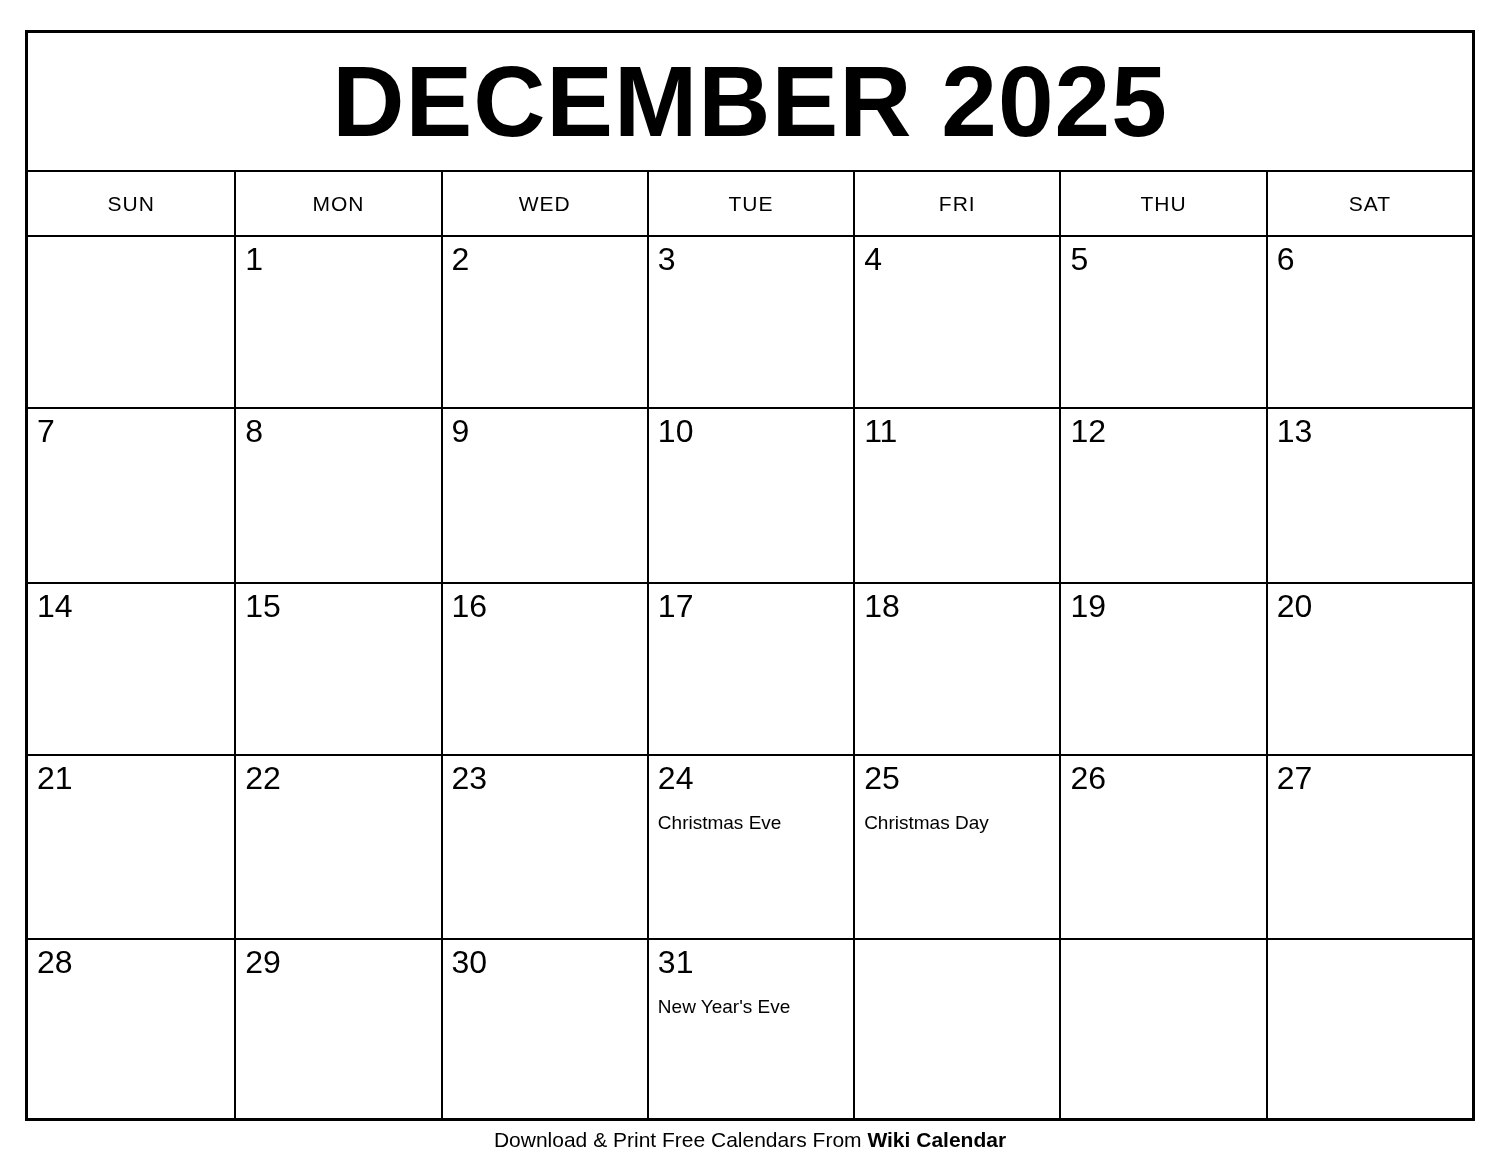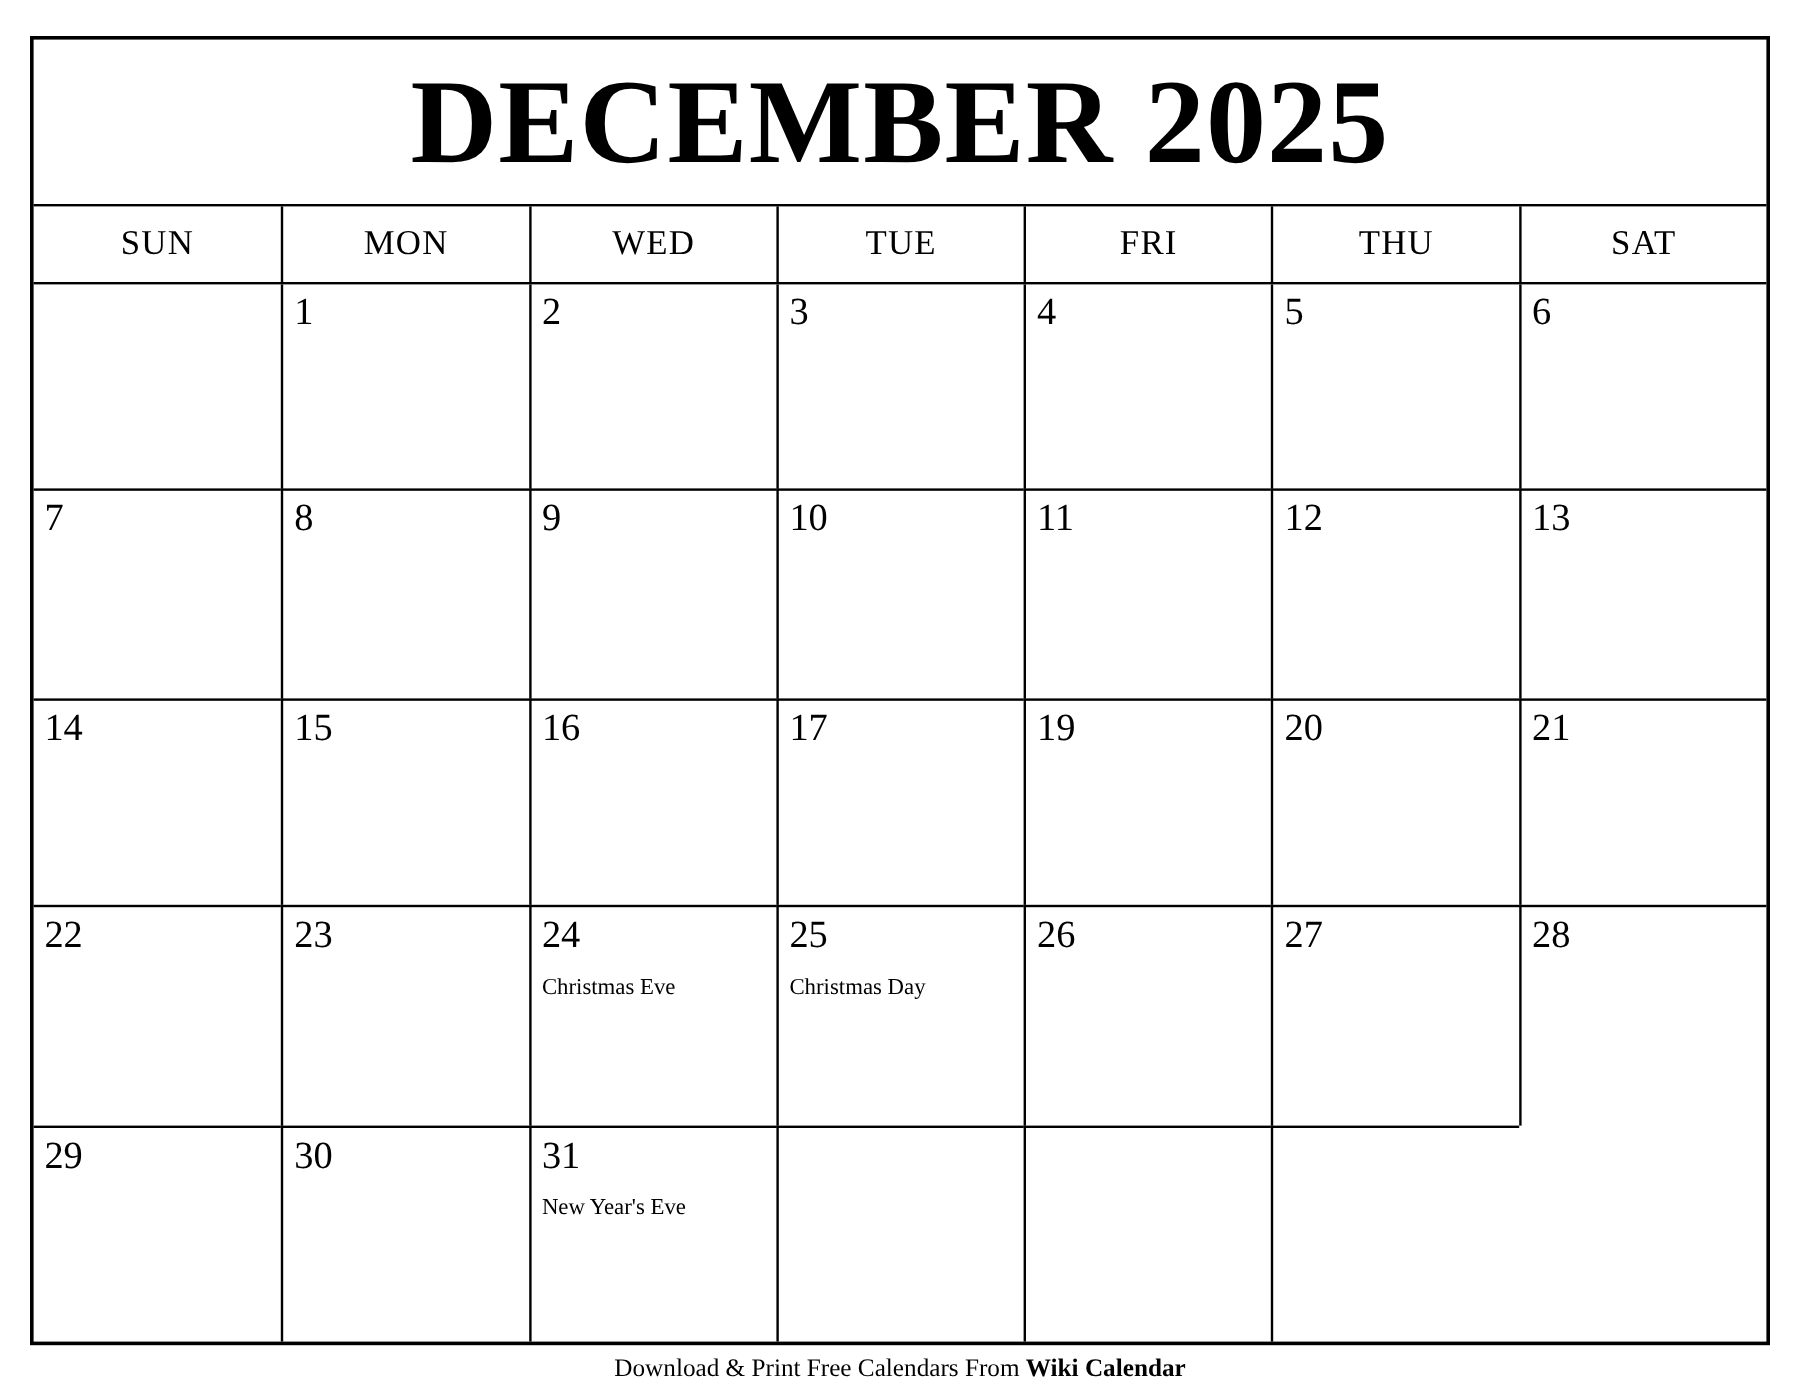--- a/index.html
+++ b/index.html
@@ -5,21 +5,21 @@
   html, body {
     margin: 0;
     padding: 0;
     background: #ffffff;
   }
   .page {
     position: relative;
     width: 1500px;
     height: 1163px;
     background: #ffffff;
-    font-family: Liberation Serif, serif;
+    font-family: Liberation Sans, sans-serif;
     color: #000000;
     overflow: hidden;
   }
   .calendar {
     position: absolute;
     left: 25px;
     top: 30px;
     width: 1450px;
     border: 3px solid #000000;
     box-sizing: border-box;
@@ -41,21 +41,21 @@
   .weekday-row {
     display: grid;
     grid-template-columns: repeat(7, 1fr);
     height: 63px;
     border-bottom: 2px solid #000000;
   }
   .wd-cell {
     display: flex;
     align-items: center;
     justify-content: center;
-    font-size: 29px;
+    font-size: 21px;
     letter-spacing: 1px;
     border-left: 2px solid #000000;
     box-sizing: border-box;
   }
   .wd-cell:first-child { border-left: none; }
   .grid {
     display: grid;
     grid-template-columns: repeat(7, 1fr);
     grid-template-rows: 170px 175px 172px 184px 180px;
   }
@@ -174,20 +174,24 @@
         </div>
         <div class="cell">
           <div class="day-num">16</div>
           <div class="day-event"></div>
         </div>
         <div class="cell">
           <div class="day-num">17</div>
           <div class="day-event"></div>
         </div>
         <div class="cell">
+          <div class="day-num">18</div>
+          <div class="day-event"></div>
+        </div>
+        <div class="cell">
           <div class="day-num">19</div>
           <div class="day-event"></div>
         </div>
         <div class="cell">
           <div class="day-num">20</div>
           <div class="day-event"></div>
         </div>
         <div class="cell">
           <div class="day-num">21</div>
           <div class="day-event"></div>

